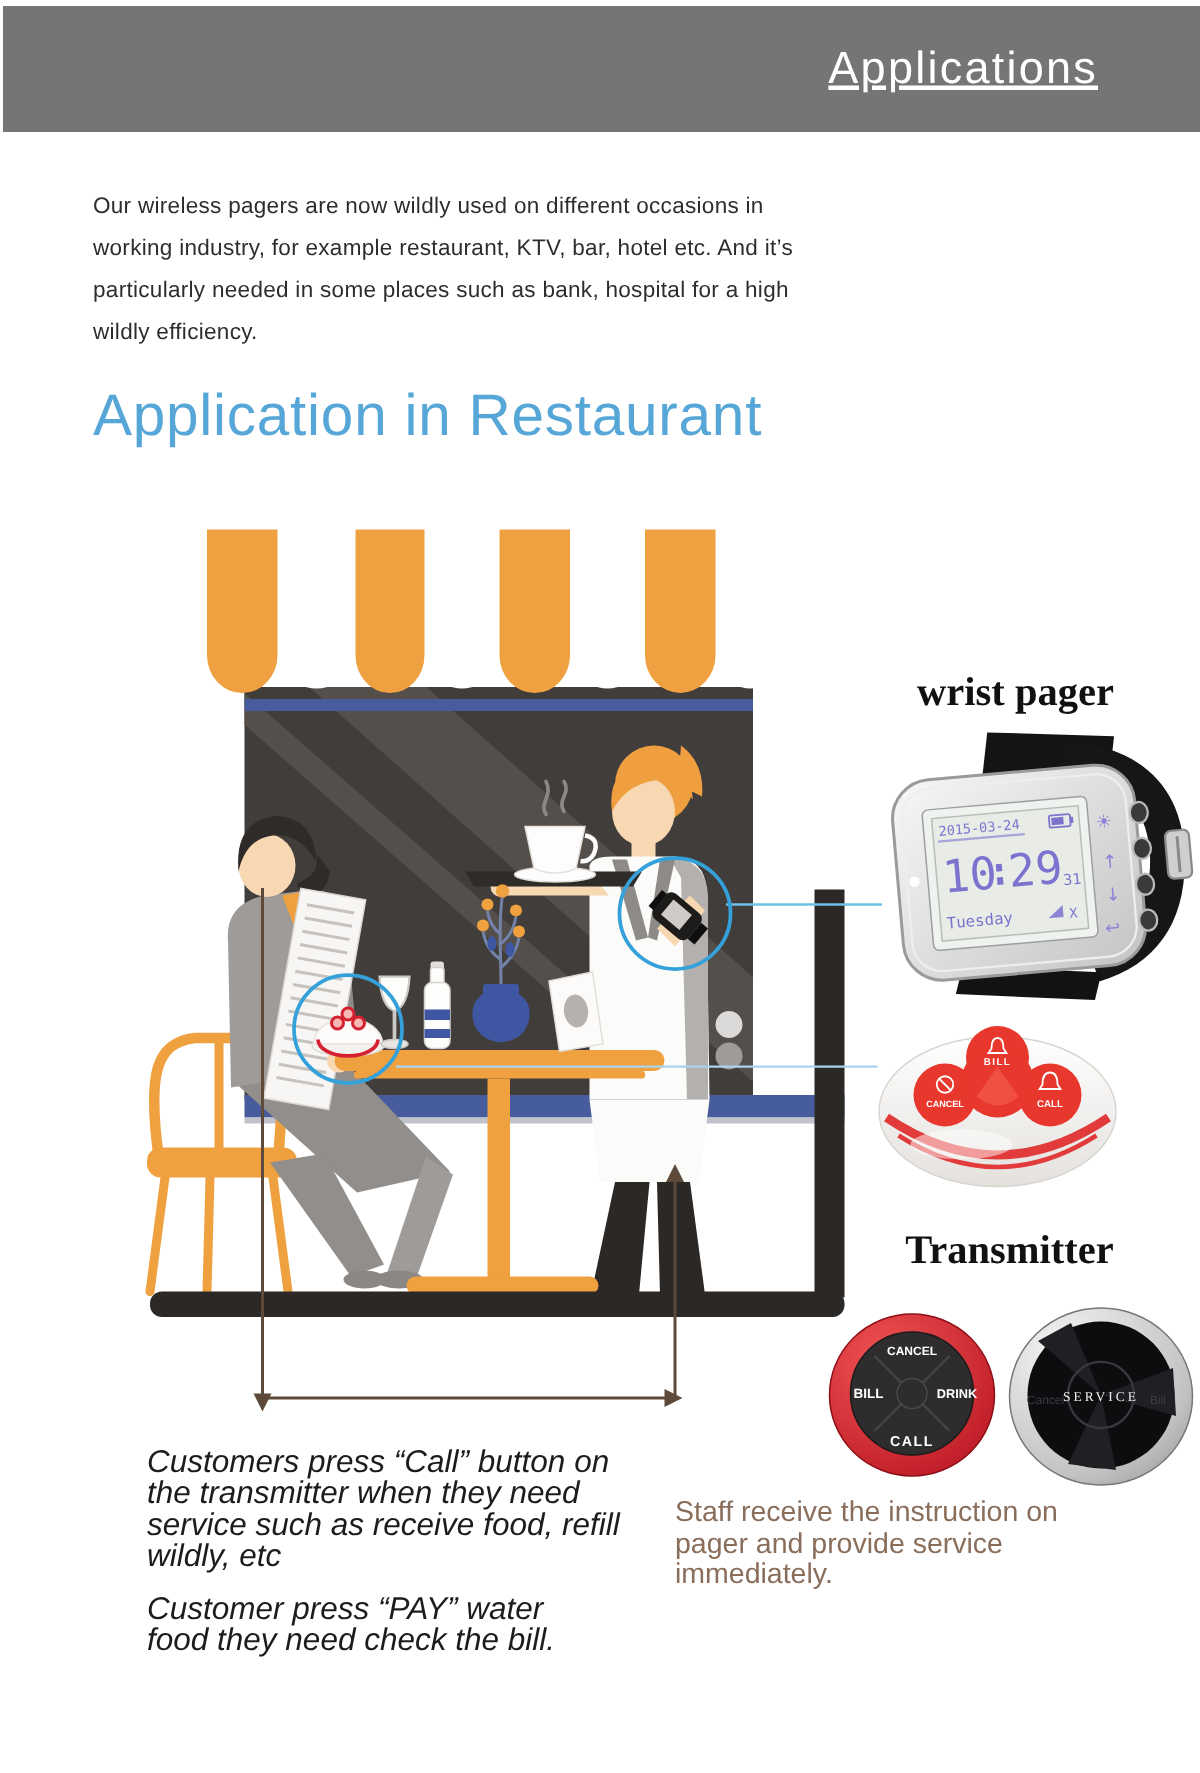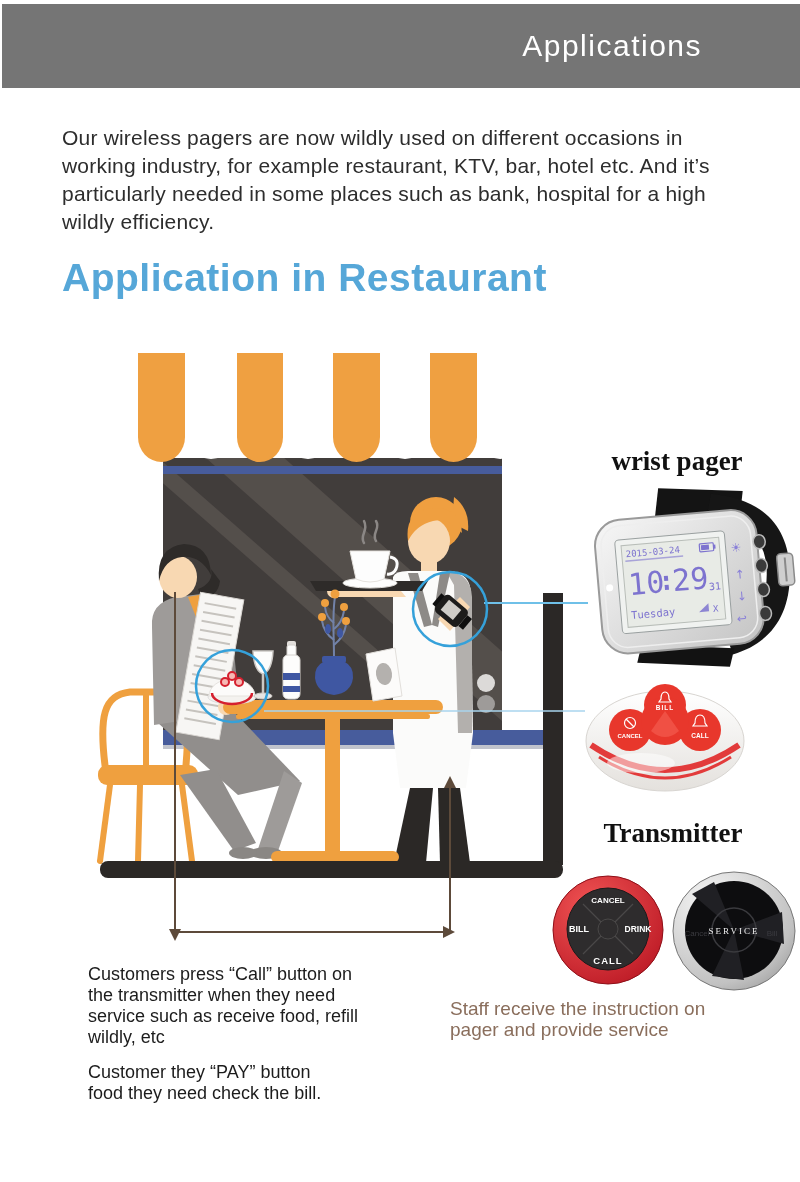--- a/index.html
+++ b/index.html
@@ -4,37 +4,37 @@
 <style>
   html,body{margin:0;padding:0;background:#fff;}
   .page{position:relative;width:800px;height:1182px;background:#ffffff;overflow:hidden;
         font-family:"Liberation Sans",sans-serif;color:#222;}
   .abs{position:absolute;}
 
   
   .topbar{left:2px;top:4px;width:798px;height:84px;background:#757575;
           display:flex;align-items:center;justify-content:flex-end;}
   .topbar .title{color:#ffffff;font-size:30px;font-weight:400;letter-spacing:1.5px;
-                 padding-right:98px;font-family:"Liberation Sans",sans-serif;}
-
-  
-  .intro{left:62px;top:124px;width:680px;font-size:21px;line-height:28px;
+                 padding-right:68px;font-family:"Liberation Sans",sans-serif;text-decoration:underline;}
+
+  
+  .intro{left:62px;top:124px;width:680px;font-size:15px;line-height:28px;
          color:#2d2d2d;letter-spacing:0.2px;}
 
   
-  .heading{left:62px;top:256px;font-size:39px;color:#56a7d8;letter-spacing:0.5px;font-weight:700;}
+  .heading{left:62px;top:256px;font-size:39px;color:#56a7d8;letter-spacing:0.5px;font-weight:400;}
 
   
   .serif-label{font-family:"Liberation Serif",serif;font-weight:700;color:#111;
                font-size:27px;text-align:center;width:250px;}
   .lbl-wrist{left:552px;top:446px;}
   .lbl-transmitter{left:548px;top:818px;}
 
   
-  .note-left{left:88px;top:964px;width:355px;font-size:18px;line-height:21px;color:#1c1c1c;}
+  .note-left{left:98px;top:964px;width:355px;font-size:21px;line-height:21px;color:#1c1c1c;font-style:italic;}
   .note-left .para2{margin-top:14px;}
   .note-staff{left:450px;top:999px;width:300px;font-size:19px;line-height:20.5px;color:#8a6e5c;}
 
   svg text{font-family:"Liberation Sans",sans-serif;}
   .lcd{font-family:"DejaVu Sans Mono",monospace;fill:#7d73cf;}
   .sideicon{fill:#8a80d8;font-family:"DejaVu Sans",sans-serif;}
   .btn-label{fill:#ffffff;font-weight:bold;}
   .serviceTxt{font-family:"Liberation Serif",serif;fill:#ededed;letter-spacing:2px;}
   .dimTxt{fill:#3b3b40;font-size:8px;}
 </style>
@@ -349,23 +349,24 @@
     <text class="dimTxt" x="27" y="66" text-anchor="middle">Cancel</text>
     <text class="dimTxt" x="102" y="66" text-anchor="middle">Bill</text>
   </svg>
 
   <div class="abs note-left">
     <div>Customers press  “Call”  button on</div>
     <div>the transmitter when they need</div>
     <div>service such as receive food, refill</div>
     <div>wildly, etc</div>
     <div class="para2">
-      <div>Customer they  “PAY”  button</div>
+      <div>Customer press  “PAY”  water</div>
       <div>food they need check the bill.</div>
     </div>
   </div>
 
   <div class="abs note-staff">
     <div>Staff receive the instruction on</div>
     <div>pager and provide service</div>
+    <div>immediately.</div>
   </div>
 
 </div>
 
 </body></html>

